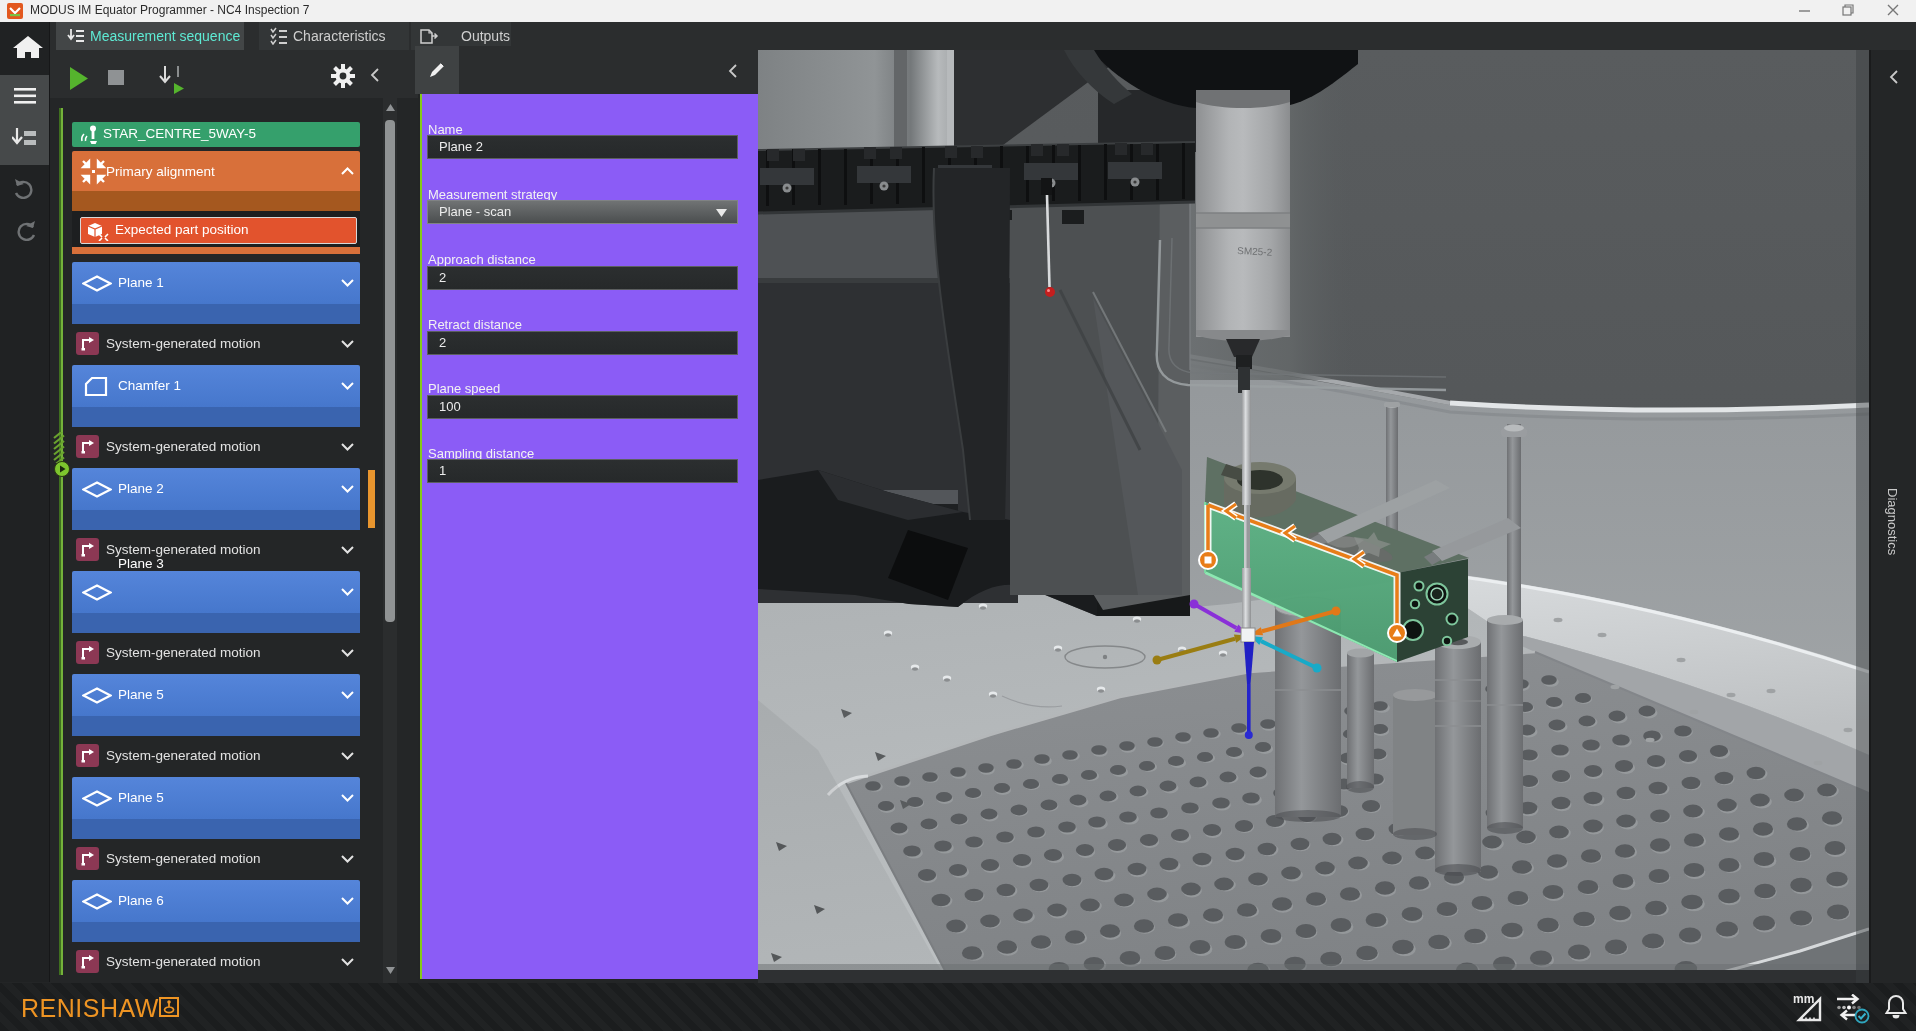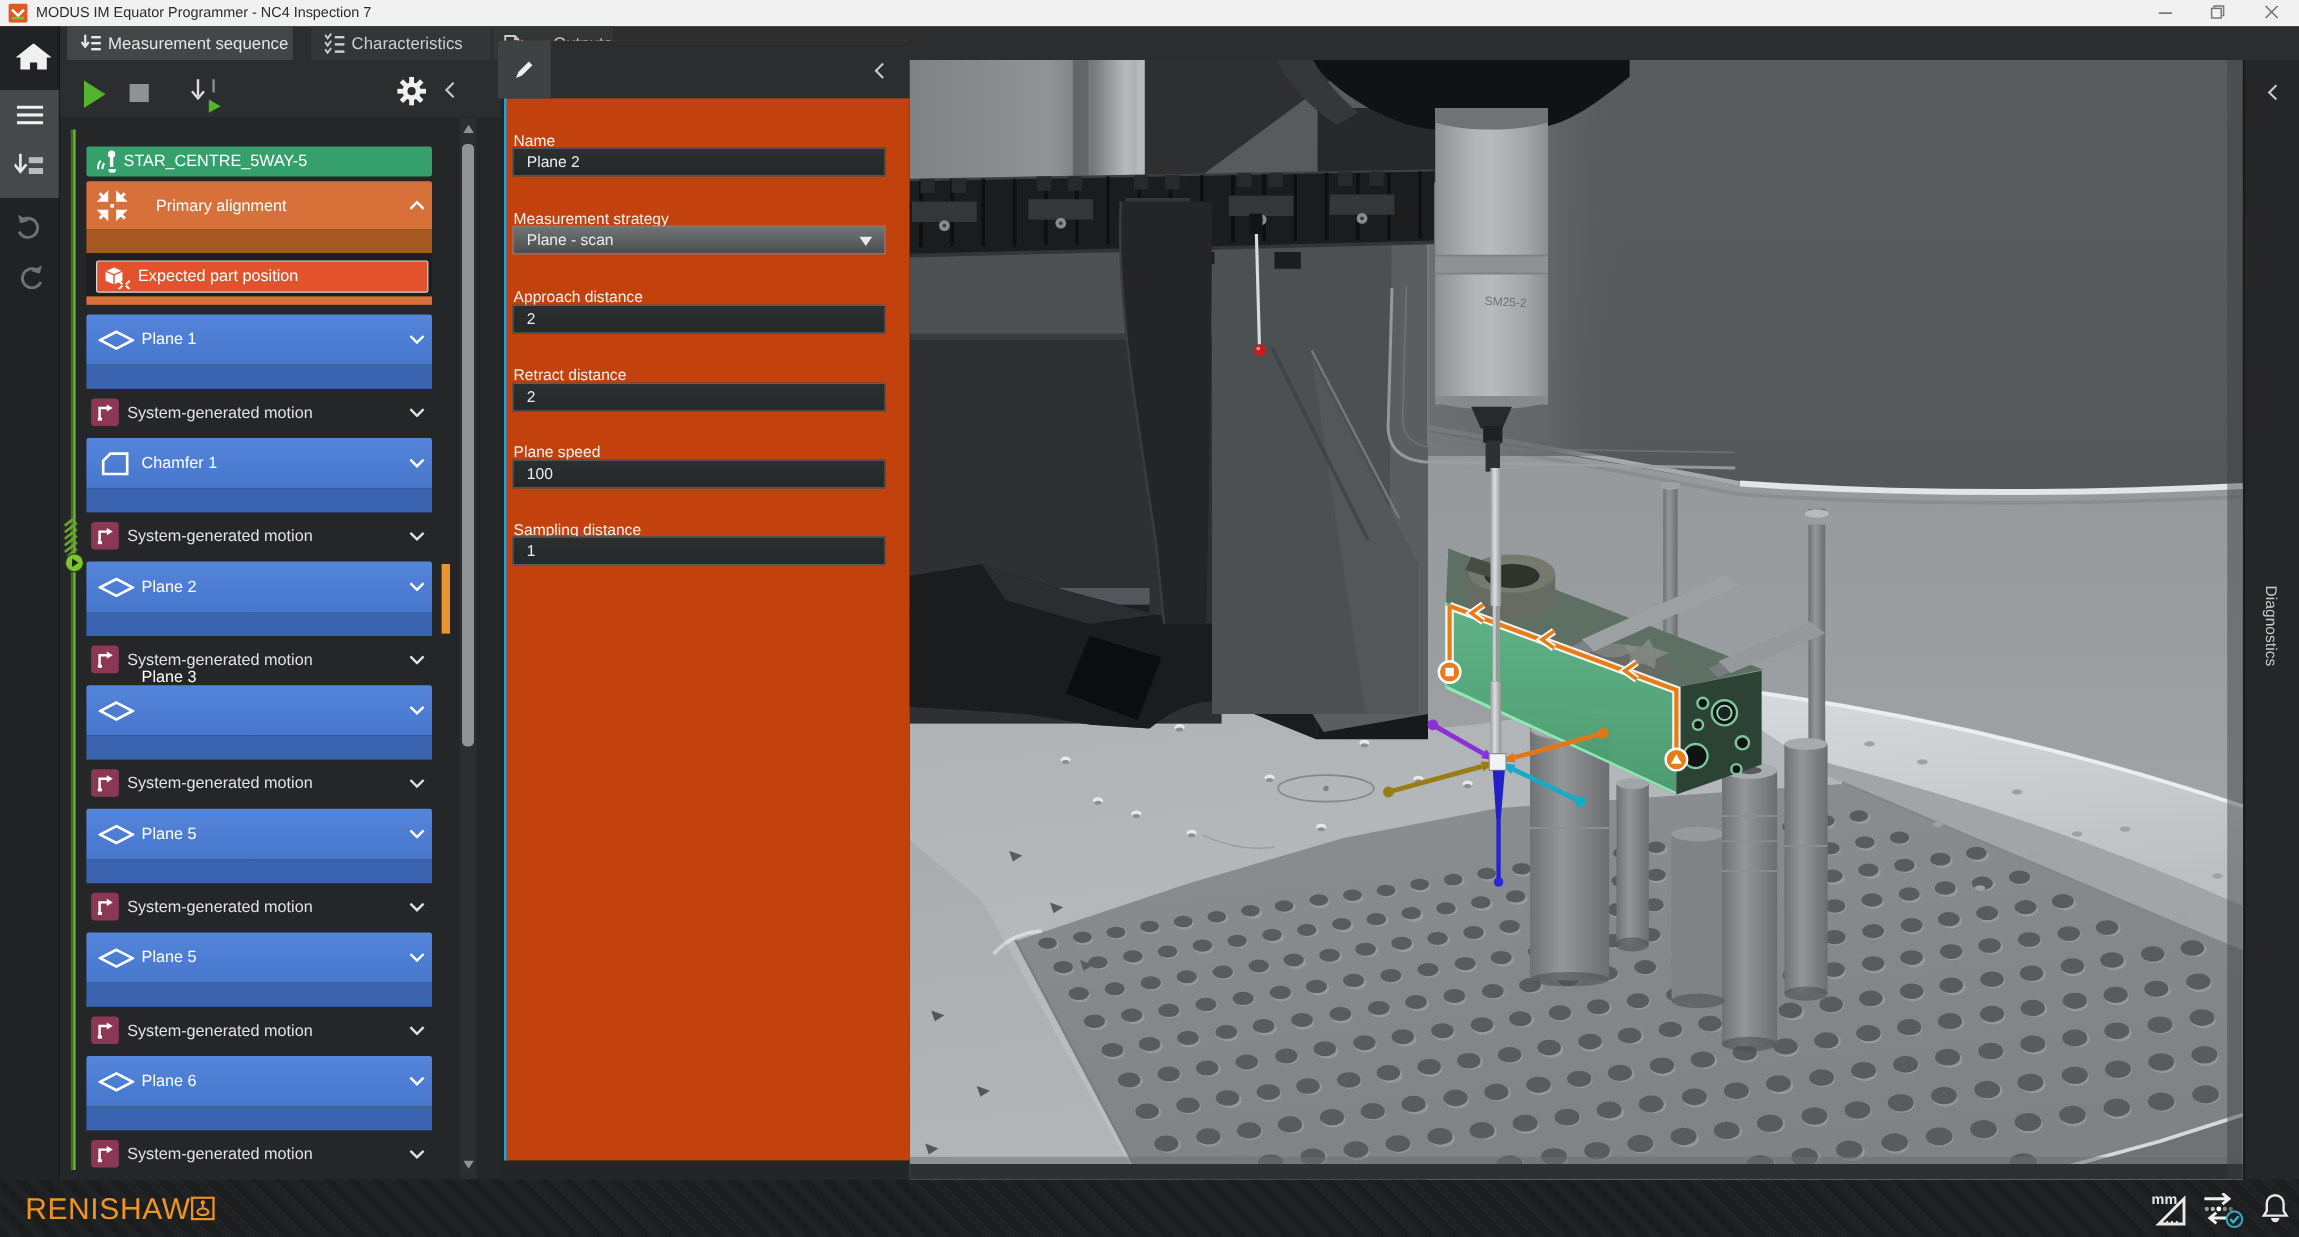--- a/index.html
+++ b/index.html
@@ -3,21 +3,21 @@
 <style>
 *{margin:0;padding:0;box-sizing:border-box}
 html,body{width:1916px;height:1031px;overflow:hidden;background:#232526;font-family:"Liberation Sans",sans-serif}
 .abs{position:absolute}
 #titlebar{left:0;top:0;width:1916px;height:22px;background:#f1f1f1;color:#2b2b2b;font-size:12px}
 #tabbar{left:0;top:22px;width:1916px;height:28px;background:#2b2d2e}
 .tab{position:absolute;top:0;height:28px;color:#cfcfcf;font-size:14px;line-height:28px}
 #sidebar{left:0;top:22px;width:50px;height:960px;background:#202223;border-right:1px solid #161718}
 #toolrow{left:50px;top:50px;width:368px;height:48px;background:#2b2d2e}
 #treepanel{left:50px;top:98px;width:368px;height:885px;background:#242627;overflow:hidden}
-#proppanel{left:420px;top:34px;width:338px;height:933px;background:#c2410c;border-left:2px solid #0ea5e9}
+#proppanel{left:420px;top:46px;width:338px;height:933px;background:#8b5cf6;border-left:2px solid #84cc16}
 #proptool{left:0;top:0;width:338px;height:48px;background:#2b2d2e}
 #rightbar{left:1869px;top:50px;width:47px;height:933px;background:#242627;border-left:2px solid #1a1b1c}
 #bottombar{left:0;top:983px;width:1916px;height:48px;background:repeating-linear-gradient(45deg,#1b1d1e 0px,#1b1d1e 7px,#202223 7px,#202223 14px)}
 .lbl{position:absolute;color:#f2f2f2;font-size:13px}
 .input{position:absolute;left:5px;width:311px;height:24px;background:linear-gradient(#32353644,#26292a);border:1px solid #5c5f60;color:#ececec;font-size:13px;line-height:22px;padding-left:11px;background-color:#292c2d}
 .rowtxt{position:absolute;color:#fff;font-size:13.5px}
 </style></head><body>
 <div class="abs" id="titlebar">
     <svg class="abs" style="left:7px;top:3px" width="16" height="16">
       <rect x="0" y="0" width="16" height="16" rx="2" fill="#e2581e"></rect>
@@ -26,21 +26,21 @@
     </svg>
     <div class="abs" style="left:30px;top:3px">MODUS IM Equator Programmer - NC4 Inspection 7</div>
     <svg class="abs" style="left:1795px;top:0" width="121" height="22">
       <line x1="4" y1="11" x2="15" y2="11" stroke="#777" stroke-width="1.4"></line>
       <rect x="48" y="7" width="8" height="8" fill="none" stroke="#777" stroke-width="1.2"></rect>
       <path d="M50 7 v-2 h8 v8 h-2" fill="none" stroke="#777" stroke-width="1.2"></path>
       <path d="M93 5 l10 10 M103 5 l-10 10" stroke="#777" stroke-width="1.4"></path>
     </svg>
   </div>
 <div class="abs" id="tabbar">
-    <div class="tab" style="left:56px;width:188px;background:#434647;color:#e5e5e5"><svg class="abs" style="left:11px;top:6px" width="18" height="16">
+    <div class="tab" style="left:56px;width:188px;background:#434647;color:#5eead4"><svg class="abs" style="left:11px;top:6px" width="18" height="16">
         <path d="M4 1 v9 M1 7 l3 4 3-4" stroke="#e8e8e8" stroke-width="1.8" fill="none"></path>
         <rect x="9" y="2" width="8" height="2" fill="#e8e8e8"></rect>
         <rect x="9" y="7" width="8" height="2" fill="#e8e8e8"></rect>
         <rect x="9" y="12" width="8" height="2" fill="#e8e8e8"></rect>
       </svg><span style="margin-left:34px">Measurement sequence</span></div>
     <div class="tab" style="left:259px;width:150px;background:#333637"><svg class="abs" style="left:11px;top:5px" width="18" height="18">
         <path d="M1 2 l2 3 3-4 M1 8 l2 3 3-4 M1 14 l2 3 3-4" stroke="#cfcfcf" stroke-width="1.5" fill="none"></path>
         <rect x="9" y="3" width="8" height="2" fill="#cfcfcf"></rect>
         <rect x="9" y="9" width="8" height="2" fill="#cfcfcf"></rect>
         <rect x="9" y="15" width="8" height="2" fill="#cfcfcf"></rect>
@@ -116,21 +116,21 @@
     <div class="abs" style="left:22px;top:149px;width:288px;height:7px;background:#d8703a"></div>
     <svg class="abs" style="left:30px;top:60px" width="27" height="27" viewBox="0 0 27 27">
       <g stroke="#fff" stroke-width="2.4" fill="#fff">
         <path d="M3 3 l6 6 M9 3.5 v5.5 h-5.5 z"></path>
         <path d="M24 3 l-6 6 M18 3.5 v5.5 h5.5 z"></path>
         <path d="M3 24 l6-6 M3.5 18 h5.5 v5.5 z"></path>
         <path d="M24 24 l-6-6 M23.5 18 h-5.5 v5.5 z"></path>
       </g>
       <rect x="12" y="12" width="3" height="3" fill="#fff"></rect>
     </svg>
-    <div class="rowtxt" style="left:80px;top:66px">Primary alignment</div>
+    <div class="rowtxt" style="left:56px;top:66px">Primary alignment</div>
     <svg class="abs" style="left:291px;top:69px" width="13" height="8">
       <path d="M1 7 L6.5 1.5 L12 7" stroke="#fff" stroke-width="2" fill="none"></path>
     </svg>
     <div class="abs" style="left:30px;top:119px;width:277px;height:27px;background:#e2532d;border:1px solid #d8d8d8;border-radius:2px"></div>
     <svg class="abs" style="left:36px;top:123px" width="24" height="20">
       <path d="M2 5 l7-3 7 3 v8 l-7 3 -7-3 z" fill="#fff"></path>
       <path d="M2 5 l7 3 7-3 M9 8 v10" stroke="#e2532d" stroke-width="1.2" fill="none"></path>
       <g stroke="#fff" stroke-width="1.6">
         <path d="M13 13 l3 3 M22 13 l-3 3 M13 20 l3-3 M22 20 l-3-3"></path>
       </g>

